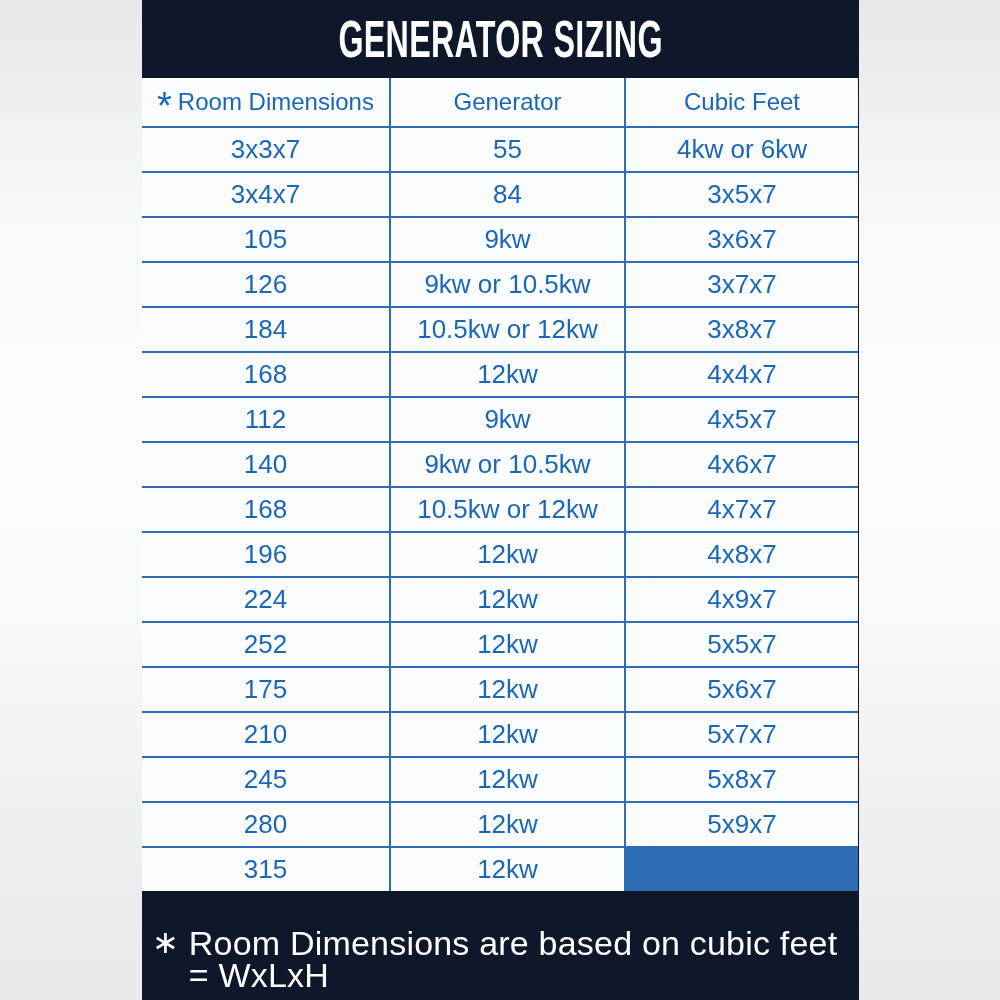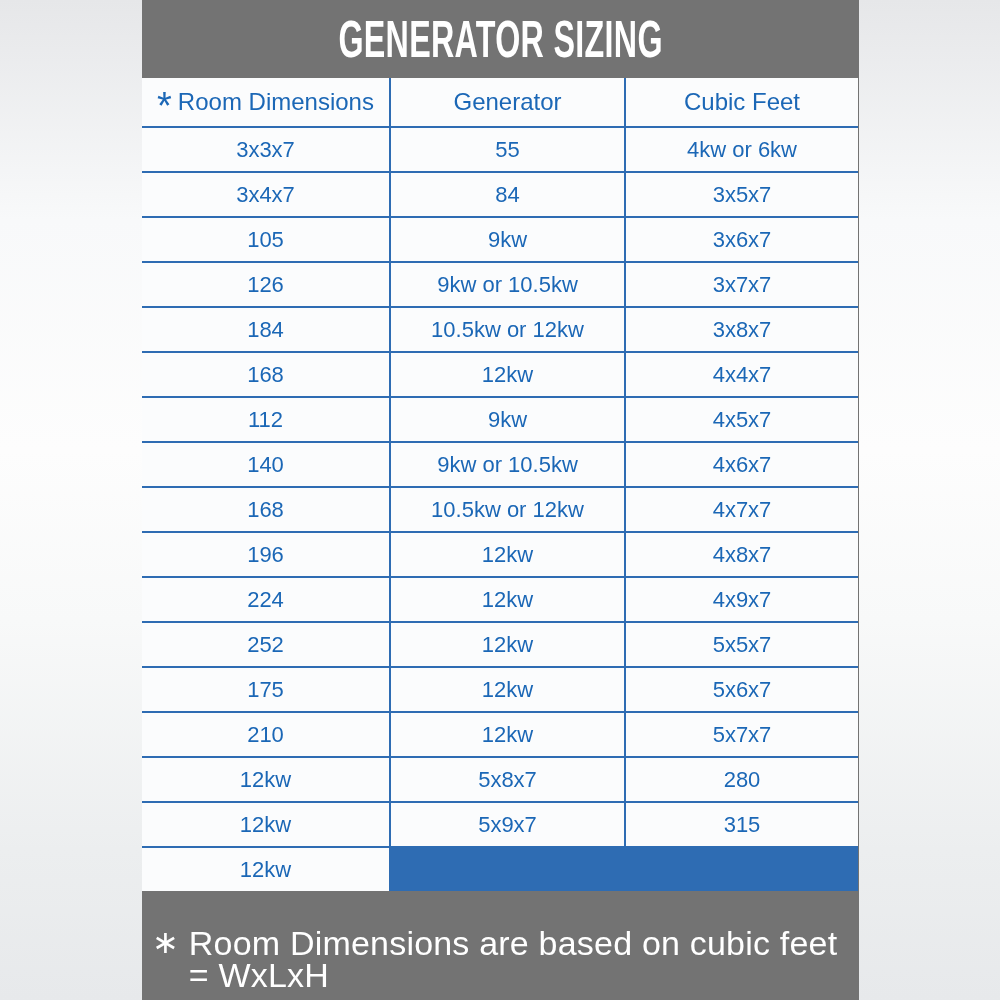--- a/index.html
+++ b/index.html
@@ -4,42 +4,42 @@
 <style>
   * { box-sizing: border-box; }
   html, body { margin: 0; padding: 0; }
   body {
     width: 1000px; height: 1000px; position: relative; overflow: hidden;
     font-family: "Liberation Sans", sans-serif;
     background: linear-gradient(180deg, #e6e7e9 0%, #f8f9fa 22%, #fdfdfd 45%, #f8f9f9 62%, #eceeef 85%, #e7e9eb 100%);
   }
   .panel {
     position: absolute; left: 142px; top: 0; width: 717px; height: 1000px;
-    background: #737373;
+    background: #0f172a;
   }
   .banner {
     height: 78px; display: flex; align-items: center; justify-content: center;
   }
   .title {
     margin: 0; color: #ffffff; font-weight: bold; font-size: 52px;
     white-space: nowrap; transform: scaleX(0.62); letter-spacing: 0.5px;
   }
   .table {
     display: grid;
     grid-template-columns: 247px 233px 232px;
     grid-template-rows: 48px;
     grid-auto-rows: 43px;
     gap: 2px;
     background: #2e6cb3;
     width: 716px;
   }
   .cell {
     background: #fbfcfd; color: #1b67b6;
     display: flex; align-items: center; justify-content: center;
-    font-size: 22px; overflow: hidden; white-space: nowrap;
+    font-size: 26px; overflow: hidden; white-space: nowrap;
   }
   .cell.hdr { font-size: 24px; }
   .cell.gen { }
   .hdr .marker {
     font-size: 38px; line-height: 0; position: relative; top: 4px; margin-right: 6px;
   }
   .footer {
     height: 109px; padding: 36px 0 0 10px;
     color: #ffffff; display: flex; align-items: flex-start;
   }
@@ -112,20 +112,21 @@
 
     <div class="cell">5x5x7</div>
     <div class="cell">175</div>
     <div class="cell gen">12kw</div>
 
     <div class="cell">5x6x7</div>
     <div class="cell">210</div>
     <div class="cell gen">12kw</div>
 
     <div class="cell">5x7x7</div>
+    <div class="cell">245</div>
     <div class="cell gen">12kw</div>
 
     <div class="cell">5x8x7</div>
     <div class="cell">280</div>
     <div class="cell gen">12kw</div>
 
     <div class="cell">5x9x7</div>
     <div class="cell">315</div>
     <div class="cell gen">12kw</div>
   </div>

